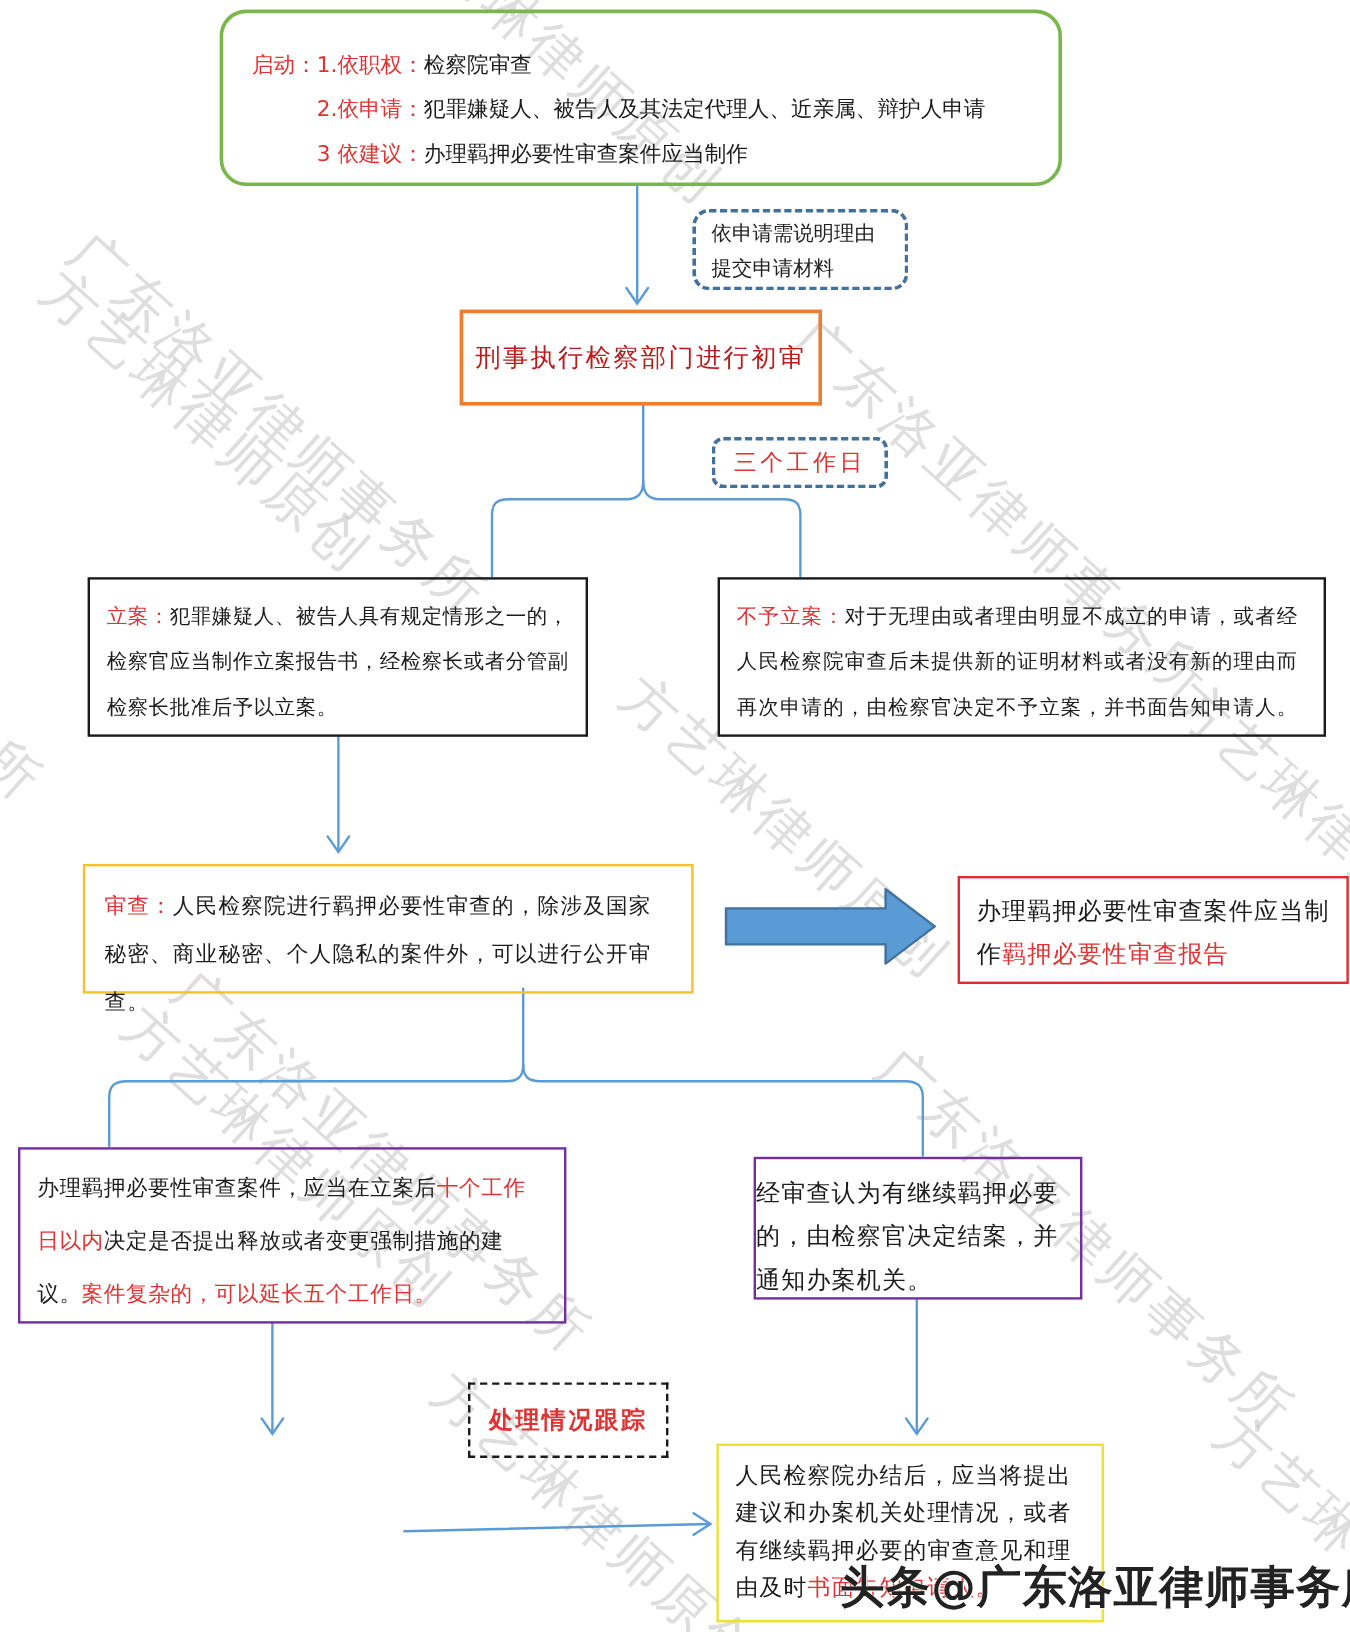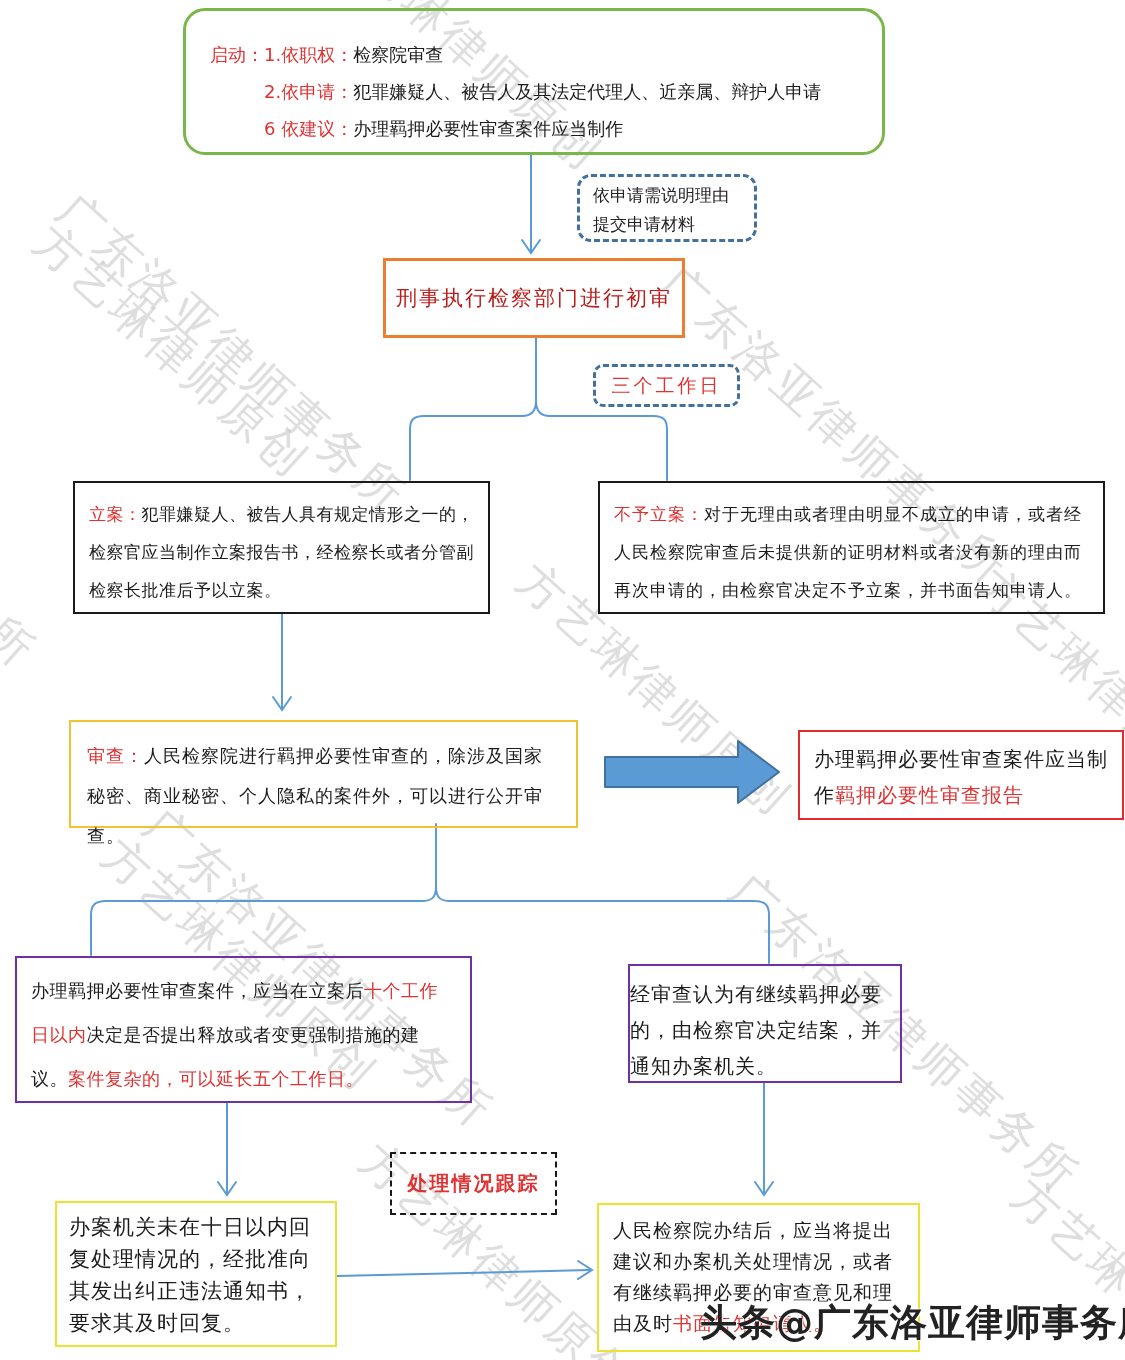--- a/index.html
+++ b/index.html
@@ -140,21 +140,21 @@
   </svg>
 
   <div class="box start-box">
     <div class="start-line">
       <span class="red">启动：</span><span class="red">1.依职权：</span><span>检察院审查</span>
     </div>
     <div class="start-line start-indent">
       <span class="red">2.依申请：</span><span>犯罪嫌疑人、被告人及其法定代理人、近亲属、辩护人申请</span>
     </div>
     <div class="start-line start-indent">
-      <span class="red">6 依建议：</span><span>办理羁押必要性审查案件应当制作</span>
+      <span class="red">3 依建议：</span><span>办理羁押必要性审查案件应当制作</span>
     </div>
   </div>
 
   <div class="box note-apply">
     <div>依申请需说明理由</div>
     <div>提交申请材料</div>
   </div>
 
   <div class="box initial-review flexc">
     <span>刑事执行检察部门进行初审</span>
@@ -185,23 +185,20 @@
   </div>
 
   <div class="box continue-box">
     <span>经审查认为有继续羁押必要的，由检察官决定结案，并通知办案机关。</span>
   </div>
 
   <div class="box tracking-box flexc">
     <span>处理情况跟踪</span>
   </div>
 
-  <div class="box no-reply-box">
-    <span>办案机关未在十日以内回复处理情况的，经批准向其发出纠正违法通知书，要求其及时回复。</span>
-  </div>
 
   <div class="box conclude-box">
     <span>人民检察院办结后，应当将提出建议和办案机关处理情况，或者有继续羁押必要的审查意见和理由及时</span><span class="red">书面告知申请人</span><span class="red">。</span>
   </div>
 
   <div class="footer-wm">头条@广东洛亚律师事务所</div>
 
 </div>
 
 </body></html>

